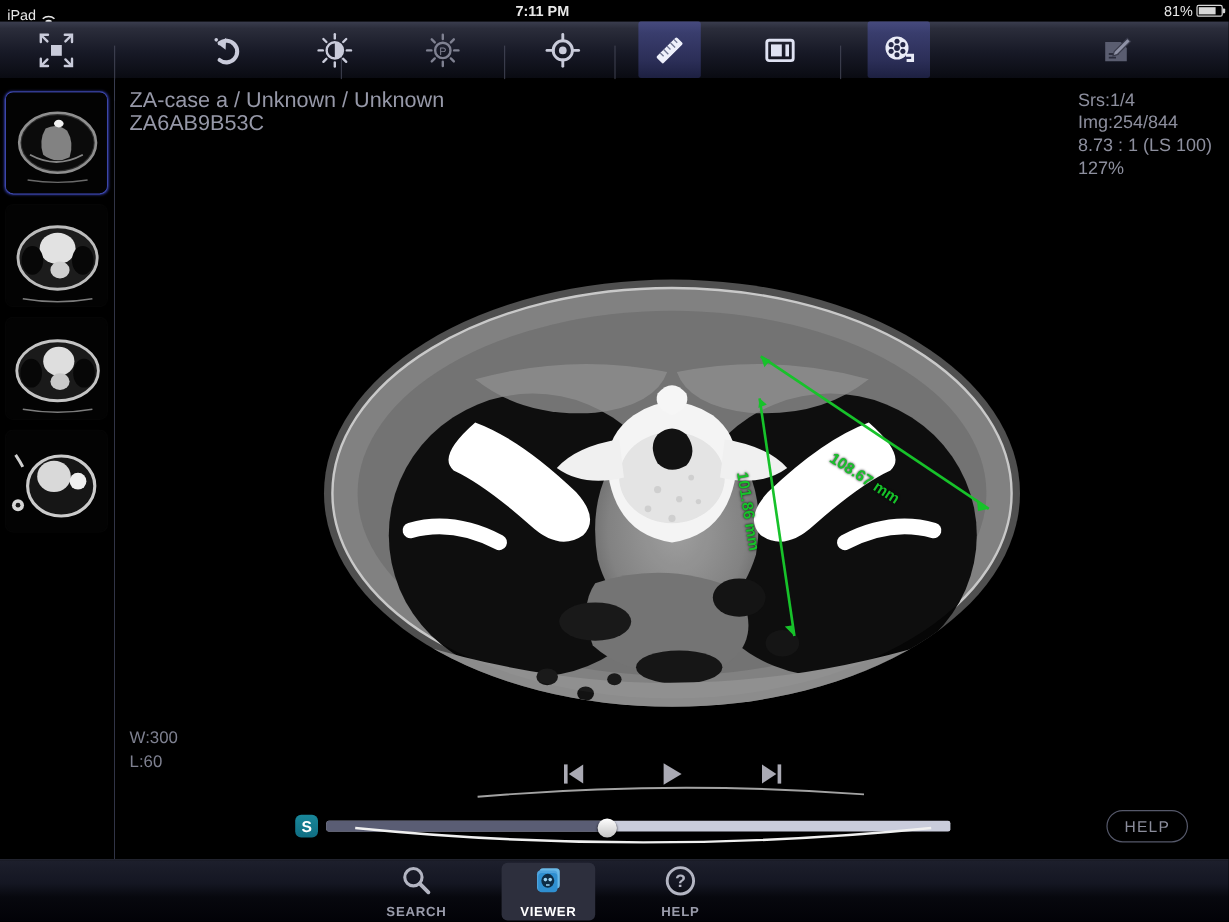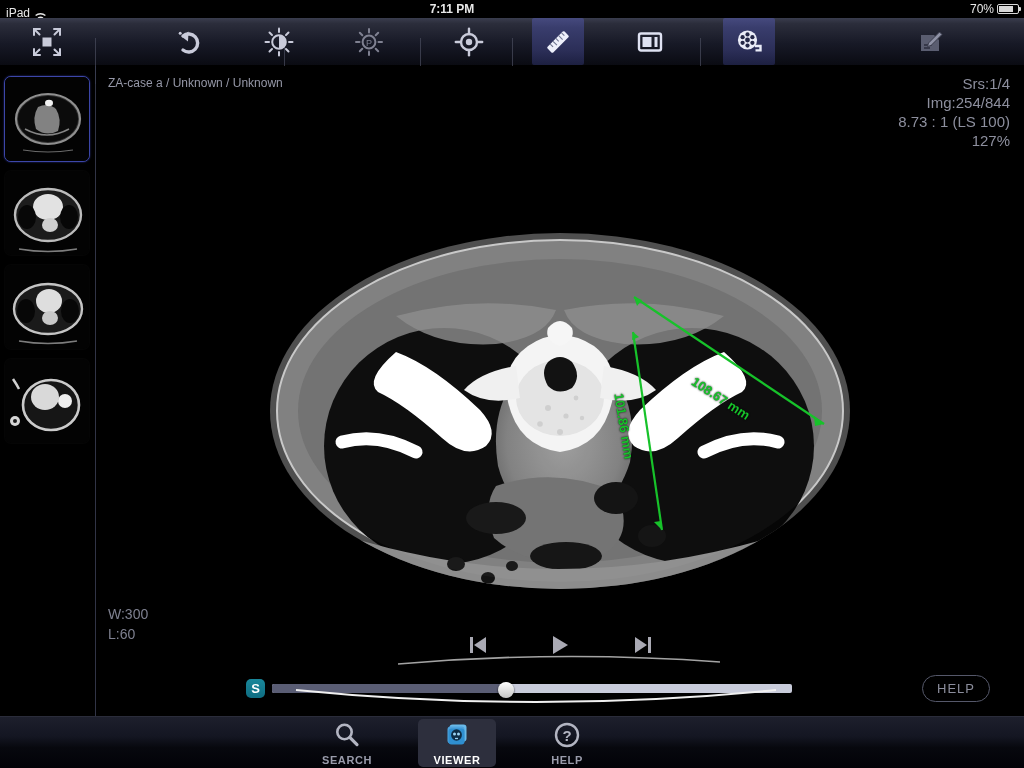--- a/index.html
+++ b/index.html
@@ -47,23 +47,23 @@
     background:#050505; border:1px solid transparent; border-radius:7px;
     overflow:hidden;
   }
   .thumb.selected { border:1px solid #3c46a8; box-shadow:0 0 2px #2b3490; }
   .vdivider { position:absolute; left:95px; top:66px; width:1px; height:650px; background:#3a3d52; opacity:.85; }
 
   
   .viewport { position:absolute; left:96px; top:66px; width:928px; height:650px; background:#000; overflow:hidden; }
   .overlay-text { position:absolute; color:#8d8f9e; font-size:15px; line-height:19px; white-space:nowrap; }
   .ov-tl { left:12px; top:8px; }
-  .ov-tl .big { font-size:12px; color:#9698a8; }
+  .ov-tl .big { font-size:18px; color:#9698a8; }
   .ov-tl .small { font-size:13px; color:#6d6f80; }
-  .ov-tr { right:14px; top:8px; text-align:right; }
+  .ov-tr { right:14px; top:8px; text-align:left; }
   .ov-bl { left:12px; bottom:72px; font-size:14px; color:#7e8090; line-height:20px; }
 
   .ctstage { position:absolute; left:0; top:0; width:928px; height:650px; }
 
   
   .meas-label {
     position:absolute; color:#17c22a; font-size:13px; font-weight:bold;
     white-space:nowrap; text-shadow:0 0 2px #000;
   }
 
@@ -113,21 +113,21 @@
       <span>iPad</span>
       <span class="wifi-icon">
         <svg width="13" height="11" viewBox="0 0 13 11">
           <path d="M6.5 10.2 L3.6 6.6 A4.6 4.6 0 0 1 9.4 6.6 Z" fill="#e8e8e8"></path>
           <path d="M1.6 4.6 A7.4 7.4 0 0 1 11.4 4.6" stroke="#e8e8e8" stroke-width="1.3" fill="none"></path>
         </svg>
       </span>
     </div>
     <div class="sb-center">7:11 PM</div>
     <div class="sb-right">
-      <span>70%</span>
+      <span>81%</span>
       <span class="batt">
           <i style="width: 70%;"></i>
         </span>
     </div>
   </div>
 
   <div class="toolbar">
     <div class="tb-sep" style="left:95px;"></div>
     <div class="tb-sep" style="left:284px;"></div>
     <div class="tb-sep" style="left:420px;"></div>
@@ -410,20 +410,21 @@
       <polygon points="538,231 546,234 541,240" fill="#17c22a"></polygon>
       <line x1="537" y1="266" x2="566" y2="464" stroke="#17c22a" stroke-width="2.2"></line>
       <polygon points="566,464 558,456 565,455" fill="#17c22a"></polygon>
       <polygon points="537,266 543,271 536,274" fill="#17c22a"></polygon>
     </svg>
     <div class="meas-label" style="left:601px; top:308px; transform:rotate(33deg); transform-origin:left top;">108.67 mm</div>
     <div class="meas-label" style="left:530px; top:326px; transform:rotate(81deg); transform-origin:left top;">101.86 mm</div>
 
     <div class="overlay-text ov-tl">
       <div class="big">ZA-case a / Unknown / Unknown</div>
+      <div class="big">ZA6AB9B53C</div>
     </div>
     <div class="overlay-text ov-tr">
       <div>Srs:1/4</div>
       <div>Img:254/844</div>
       <div>8.73 : 1 (LS 100)</div>
       <div>127%</div>
     </div>
     <div class="overlay-text ov-bl">
       <div>W:300</div>
       <div>L:60</div>

